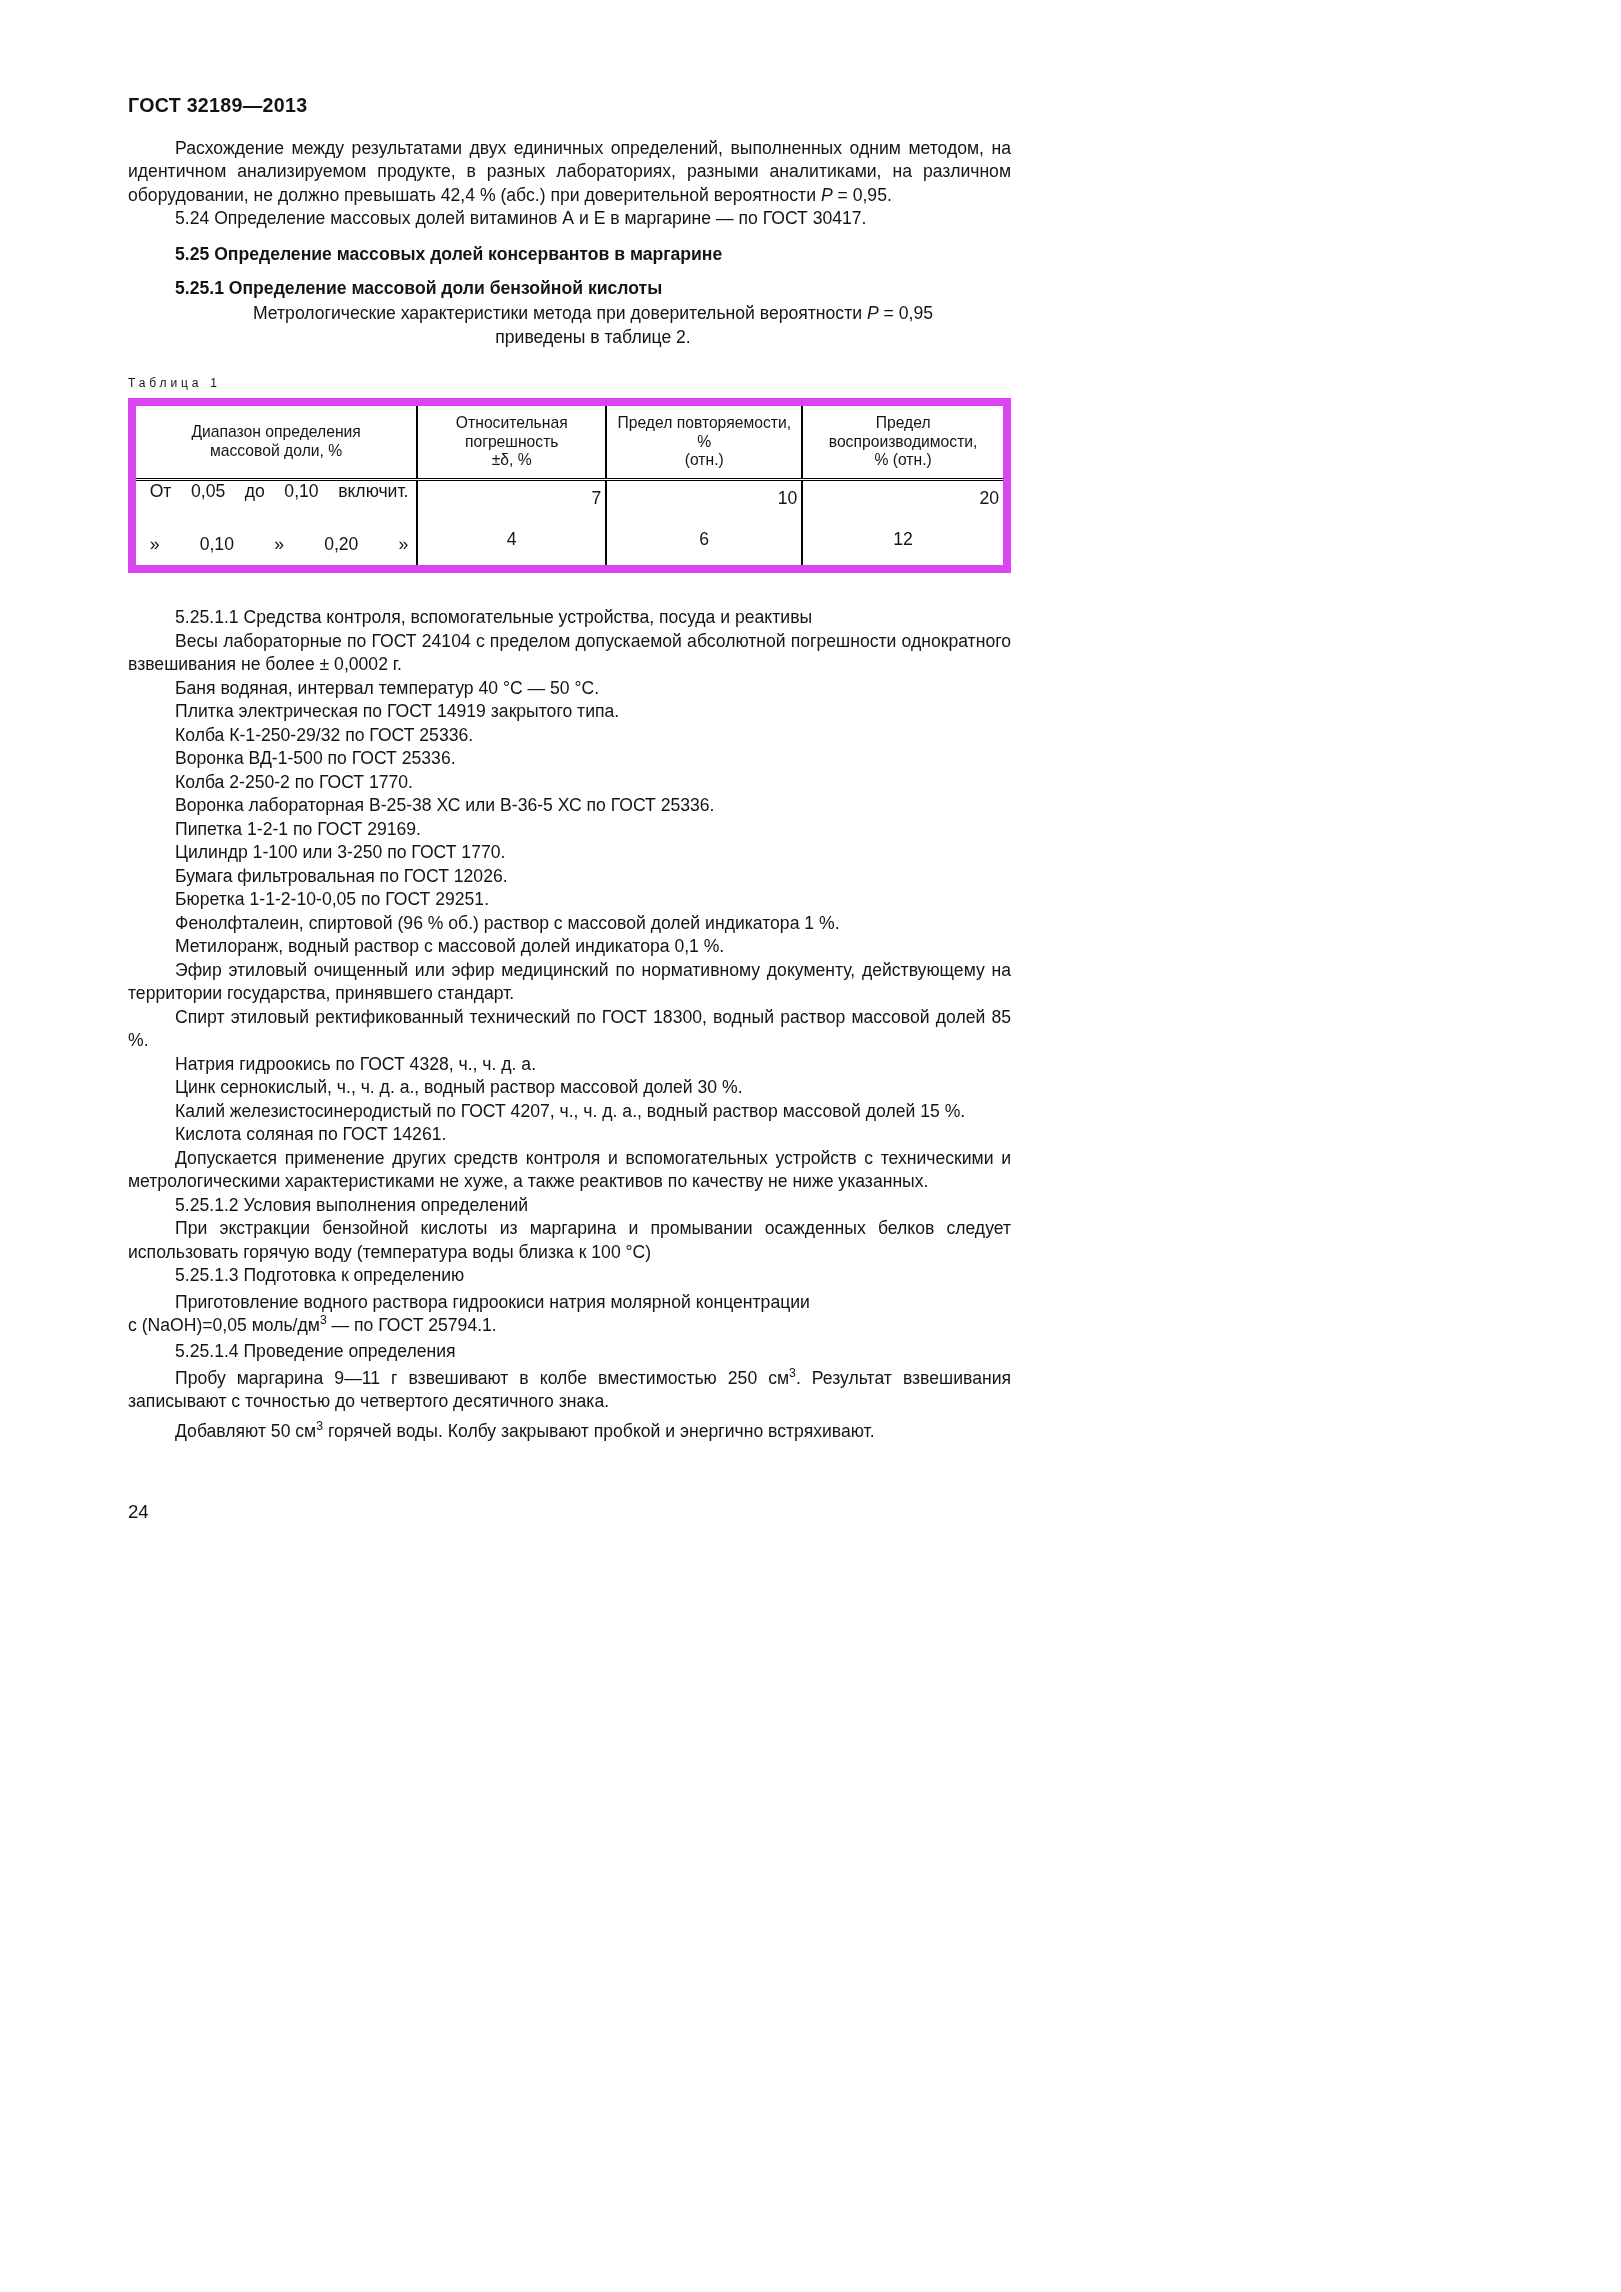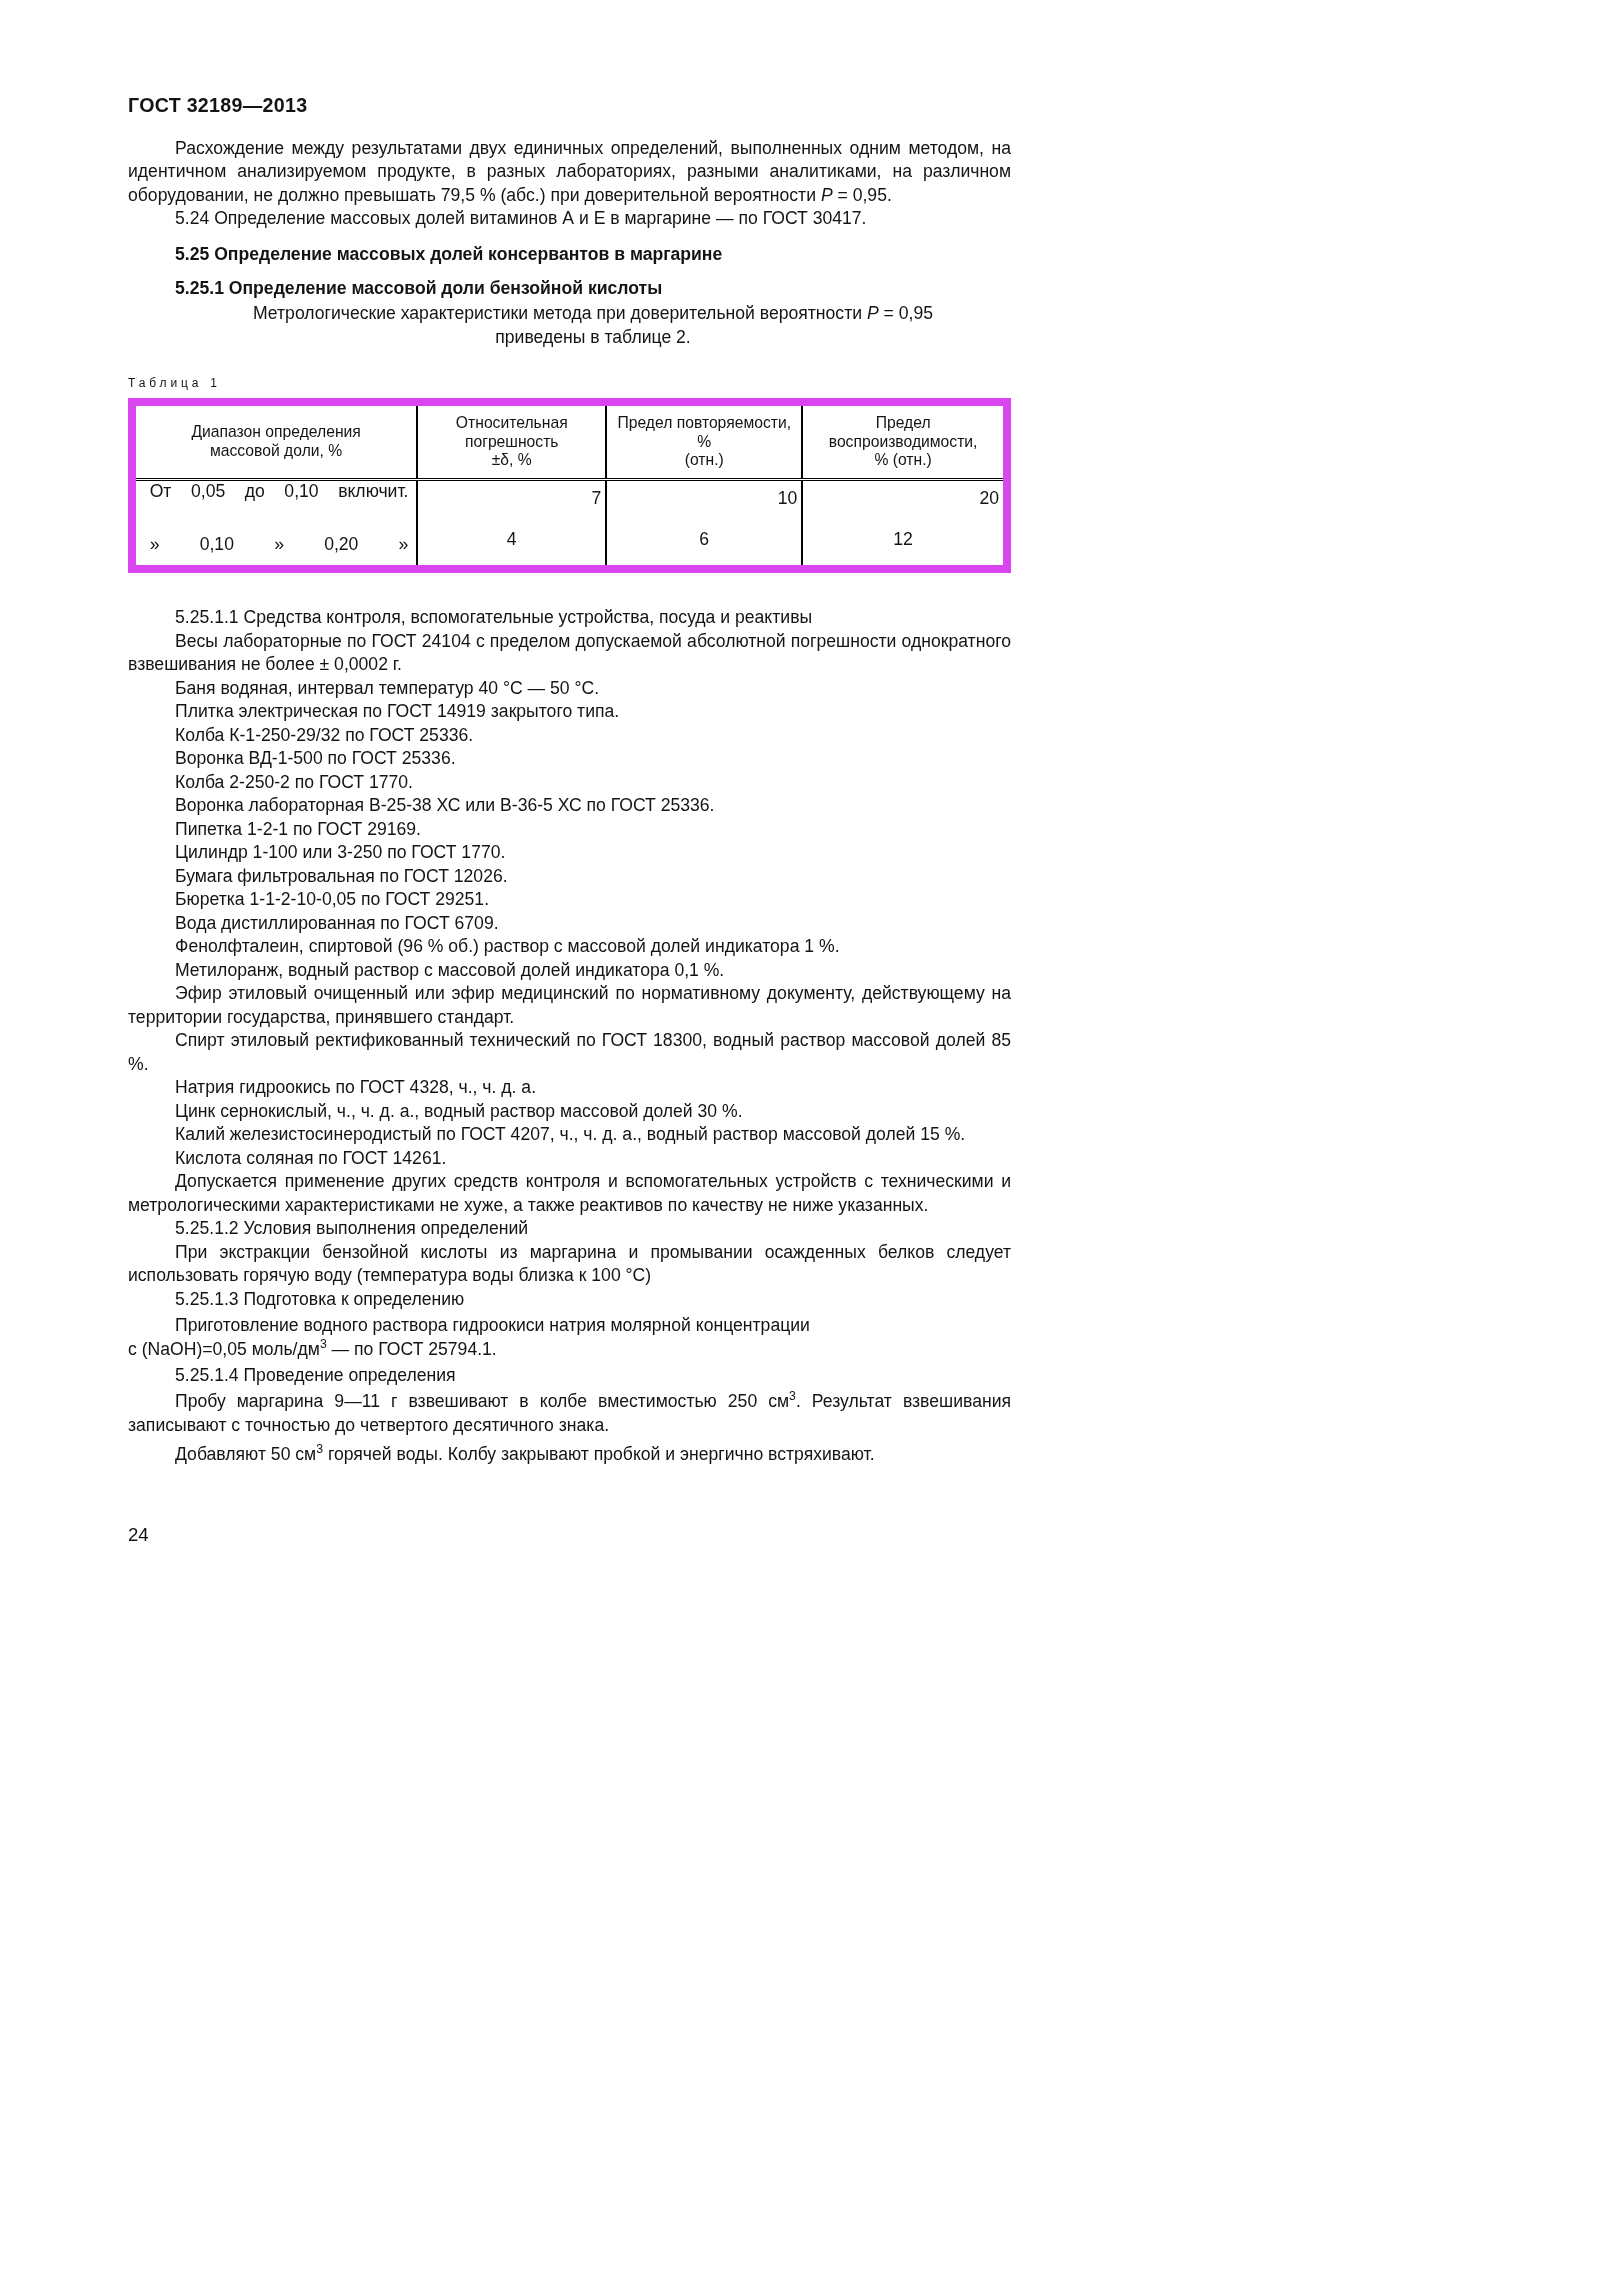--- a/index.html
+++ b/index.html
@@ -123,21 +123,21 @@
   }
 </style>
 </head>
 <body>
 
 <div class="page">
   <div class="content">
 
     <div class="doc-header">ГОСТ 32189—2013</div>
 
-    <p class="para"><span>Расхождение между результатами двух единичных определений, выполненных одним методом, на идентичном анализируемом продукте, в разных лабораториях, разными аналитиками, на различном оборудовании, не должно превышать 79,5 % (абс.) при доверительной вероятности </span><span class="var">Р</span><span> = 0,95.</span></p>
+    <p class="para"><span>Расхождение между результатами двух единичных определений, выполненных одним методом, на идентичном анализируемом продукте, в разных лабораториях, разными аналитиками, на различном оборудовании, не должно превышать 42,4 % (абс.) при доверительной вероятности </span><span class="var">Р</span><span> = 0,95.</span></p>
 
     <p class="para">5.24 Определение массовых долей витаминов А и Е в маргарине — по ГОСТ 30417.</p>
 
     <p class="para heading">5.25 Определение массовых долей консервантов в маргарине</p>
 
     <p class="para subheading">5.25.1 Определение массовой доли бензойной кислоты</p>
 
     <p class="para indent-both"><span>Метрологические характеристики метода при доверительной вероятности </span><span class="var">Р</span><span> = 0,95</span><br><span>приведены в таблице 2.</span></p>
 
     <div class="table-label"><span class="spaced">Таблица</span><span>1</span></div>
@@ -202,21 +202,20 @@
     <p class="para">Баня водяная, интервал температур 40 °С — 50 °С.</p>
     <p class="para">Плитка электрическая по ГОСТ 14919 закрытого типа.</p>
     <p class="para">Колба К-1-250-29/32 по ГОСТ 25336.</p>
     <p class="para">Воронка ВД-1-500 по ГОСТ 25336.</p>
     <p class="para">Колба 2-250-2 по ГОСТ 1770.</p>
     <p class="para">Воронка лабораторная В-25-38 ХС или В-36-5 ХС по ГОСТ 25336.</p>
     <p class="para">Пипетка 1-2-1 по ГОСТ 29169.</p>
     <p class="para">Цилиндр 1-100 или 3-250 по ГОСТ 1770.</p>
     <p class="para">Бумага фильтровальная по ГОСТ 12026.</p>
     <p class="para">Бюретка 1-1-2-10-0,05 по ГОСТ 29251.</p>
-    <p class="para">Вода дистиллированная по ГОСТ 6709.</p>
     <p class="para">Фенолфталеин, спиртовой (96 % об.) раствор с массовой долей индикатора 1 %.</p>
     <p class="para">Метилоранж, водный раствор с массовой долей индикатора 0,1 %.</p>
     <p class="para">Эфир этиловый очищенный или эфир медицинский по нормативному документу, действующему на территории государства, принявшего стандарт.</p>
     <p class="para">Спирт этиловый ректификованный технический по ГОСТ 18300, водный раствор массовой долей 85 %.</p>
     <p class="para">Натрия гидроокись по ГОСТ 4328, ч., ч. д. а.</p>
     <p class="para">Цинк сернокислый, ч., ч. д. а., водный раствор массовой долей 30 %.</p>
     <p class="para">Калий железистосинеродистый по ГОСТ 4207, ч., ч. д. а., водный раствор массовой долей 15 %.</p>
     <p class="para">Кислота соляная по ГОСТ 14261.</p>
     <p class="para">Допускается применение других средств контроля и вспомогательных устройств с техническими и метрологическими характеристиками не хуже, а также реактивов по качеству не ниже указанных.</p>
 

